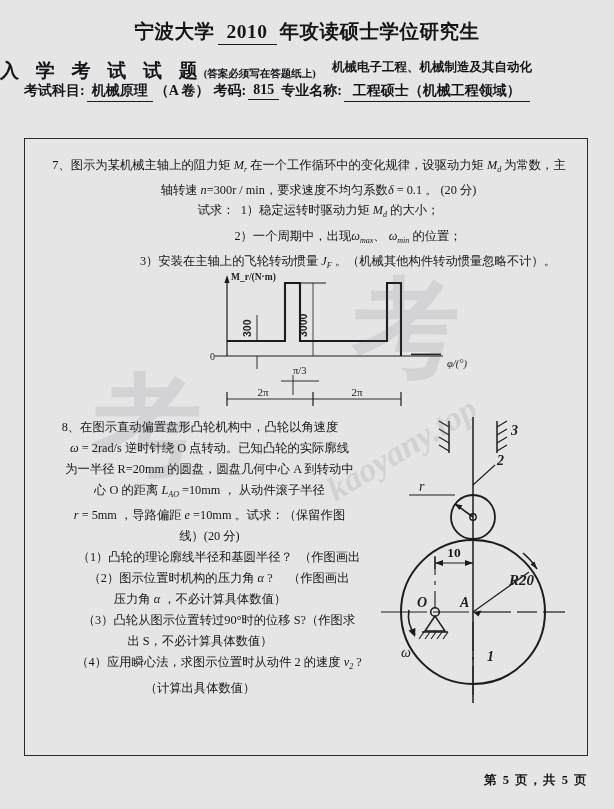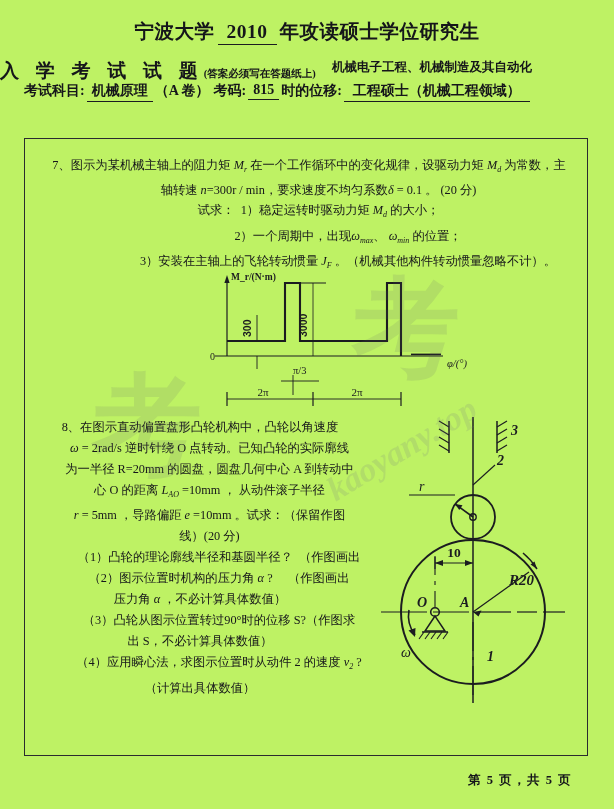--- a/index.html
+++ b/index.html
@@ -11,21 +11,21 @@
     width: 614px;
     height: 809px;
     position: relative;
     font-family: "Liberation Serif", "DejaVu Serif", serif;
     color: #15161a;
     overflow: hidden;
   }
   .page {
     position: absolute;
     inset: 0;
-    background: #bef264;
+    background: #e5e5e5;
   }
 
   
   .hdr {
     position: absolute;
     left: 0; right: 0; top: 18px;
   }
   .hdr-line1 {
     text-align: center;
     font-size: 19.5px;
@@ -164,21 +164,21 @@
     font-family: "Liberation Serif", serif;
     font-style: italic;
     color: rgba(115,120,130,0.17);
     transform: rotate(-31deg);
     white-space: nowrap;
   }
 
   
   .footer {
     position: absolute;
-    right: 42px;
+    right: 26px;
     top: 772px;
     font-size: 12.5px;
     font-weight: 700;
     letter-spacing: 1.5px;
     white-space: nowrap;
   }
 </style>
 </head>
 <body>
 
@@ -194,21 +194,21 @@
   </div>
 
   <div class="hdr-major">机械电子工程、机械制造及其自动化</div>
 
   <div class="hdr-line3">
     <span class="plain">考试科目:</span>
     <span class="ul">机械原理</span>
     <span class="plain">（A 卷）</span>
     <span class="plain">考码:</span>
     <span class="ul">815</span>
-    <span class="plain">时的位移:</span>
+    <span class="plain">专业名称:</span>
     <span class="ul wide">工程硕士（机械工程领域）</span>
   </div>
 
   <div class="frame">
 
     <div class="q7">
       <div class="l">
         <span>7、</span>图示为某机械主轴上的阻力矩 <i class="v">M</i><span class="sub">r</span> 在一个工作循环中的变化规律，设驱动力矩 <i class="v">M</i><span class="sub">d</span> 为常数，主
       </div>
       <div class="l indent1">

